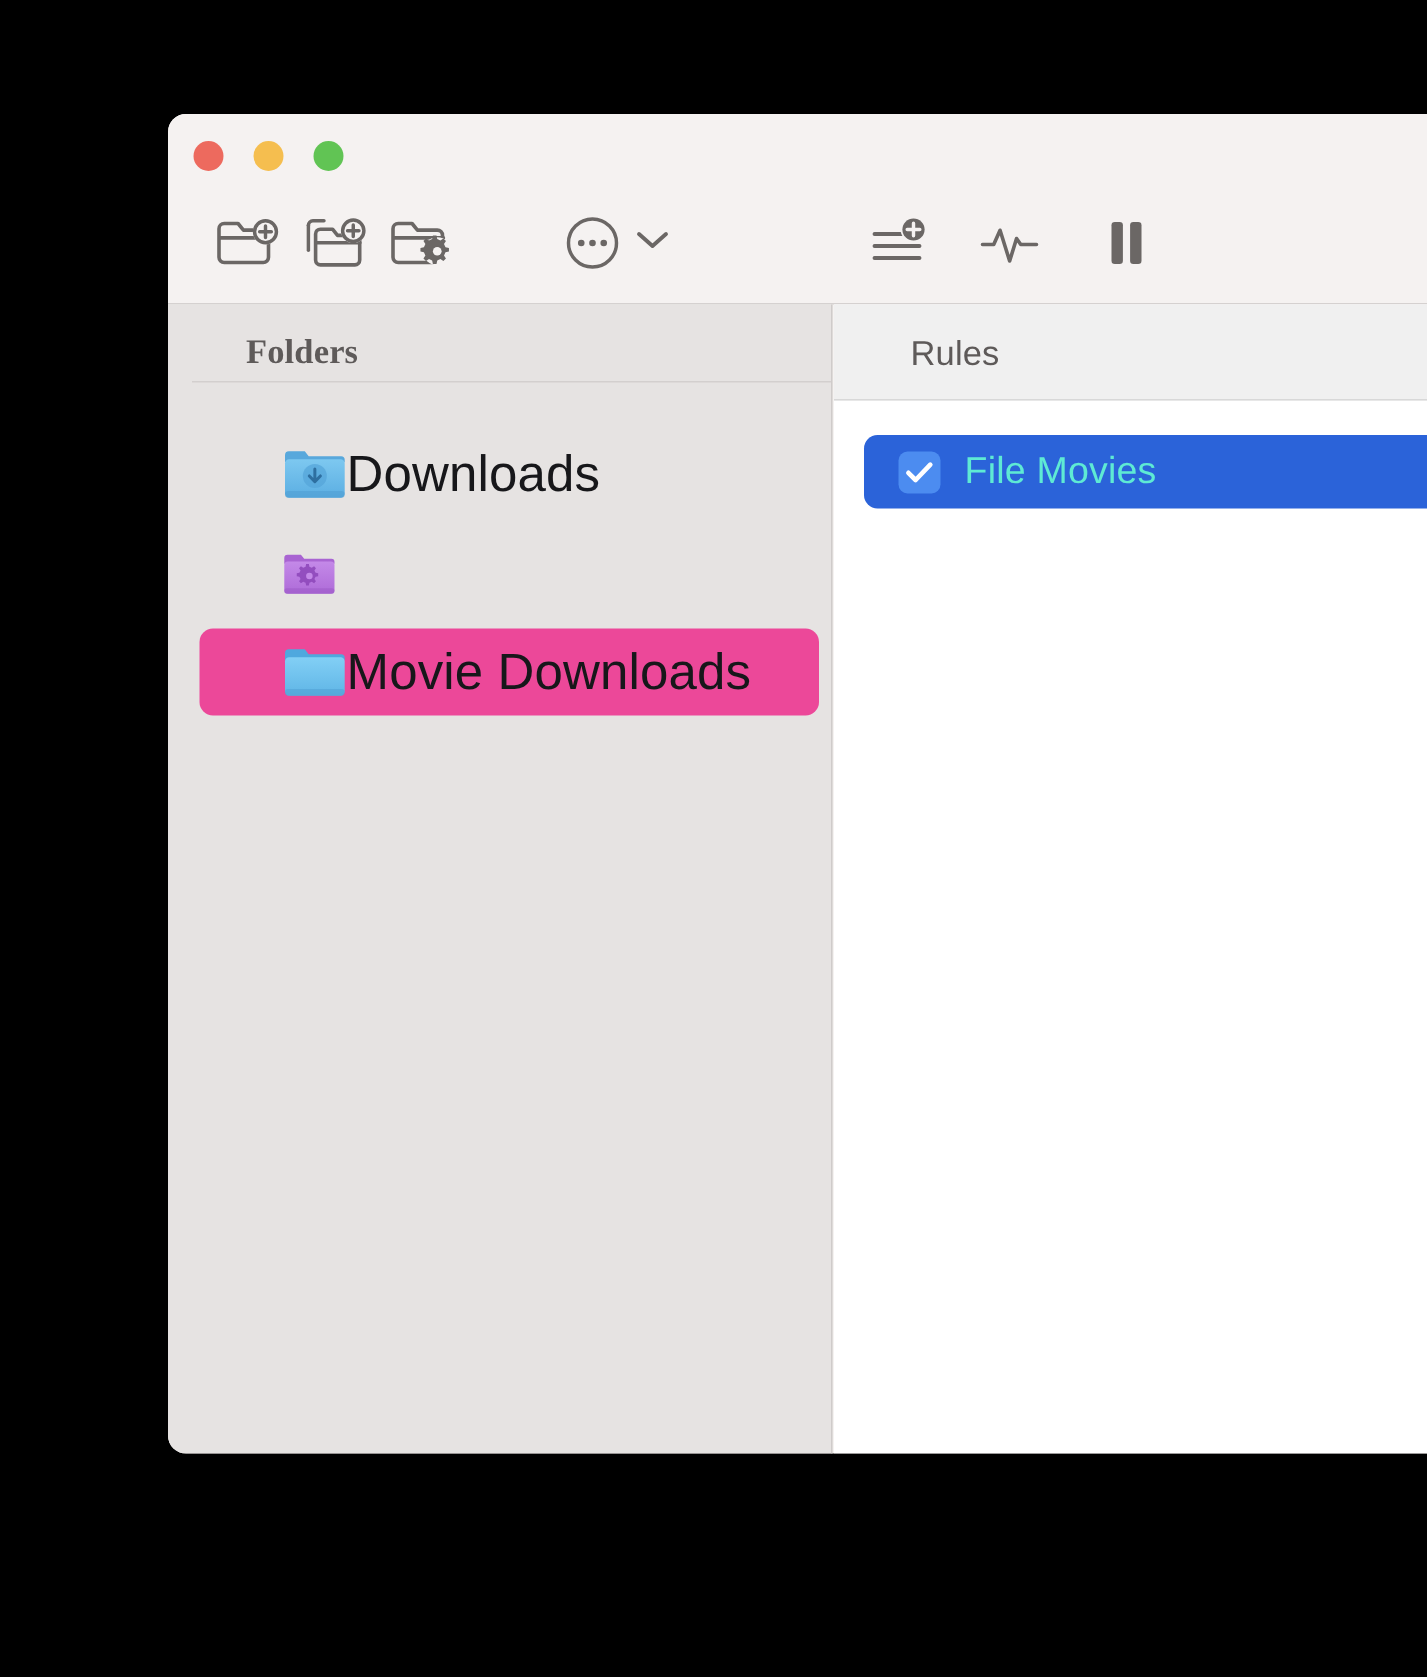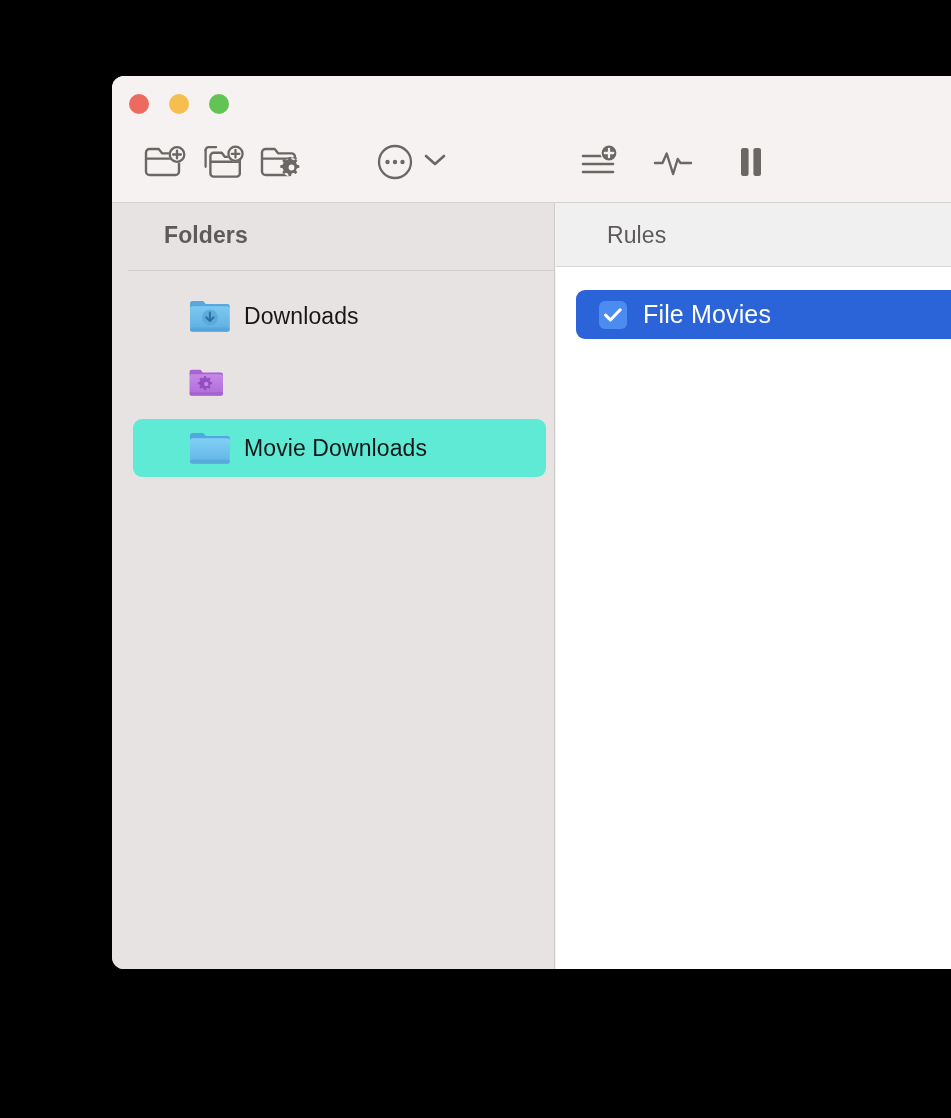--- a/index.html
+++ b/index.html
@@ -106,21 +106,22 @@
     position: absolute;
     left: 0; top: 0; bottom: 0;
     width: 443px;
     background: #E6E3E2;
     border-right: 1px solid #CFCBCA;
     box-sizing: border-box;
   }
 
   #sidebar-header {
     position: relative;
-    height: 68px;
+    height: 52px;
+    font-family: Liberation Serif, serif;
   }
   #sidebar-header .panel-title {
     position: absolute;
     left: 52px;
     top: 19px;
     font-size: 23px;
     font-weight: bold;
     color: #5E5A59;
     letter-spacing: 0.1px;
   }
@@ -147,27 +148,26 @@
     position: relative;
     height: 58px;
     margin: 0 8px 8px 21px;
     border-radius: 9px;
     display: flex;
     align-items: center;
     padding-left: 54px;
     box-sizing: border-box;
   }
   .folder-row.selected {
-    background: #5eead4;
+    background: #ec4899;
   }
   .folder-row .folder-label {
-    font-size: 23px;
+    font-size: 34px;
     color: #17171A;
     letter-spacing: 0.1px;
-    margin-left: 13px;
   }
   .folder-icon {
     width: 44px;
     height: 38px;
     flex: 0 0 auto;
     display: block;
   }
   .folder-icon.small { width: 37px; height: 33px; }
 
   
@@ -222,21 +222,21 @@
     height: 28px;
     border-radius: 6px;
     background: #4C8CF0;
     display: flex;
     align-items: center;
     justify-content: center;
     flex: 0 0 auto;
   }
   .rule-label {
     font-size: 25px;
-    color: #ffffff;
+    color: #5eead4;
     margin-left: 16px;
     letter-spacing: 0.15px;
   }
 </style>
 </head>
 <body>
 
 <div id="app-window">
 
   <div id="toolbar">

